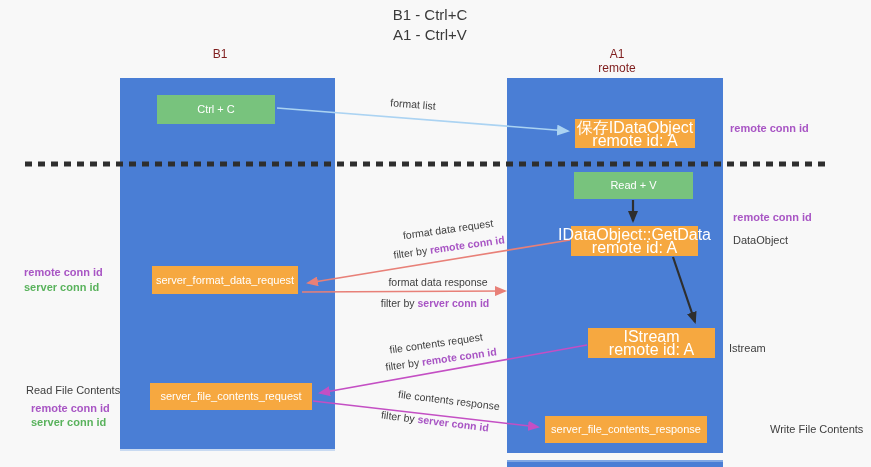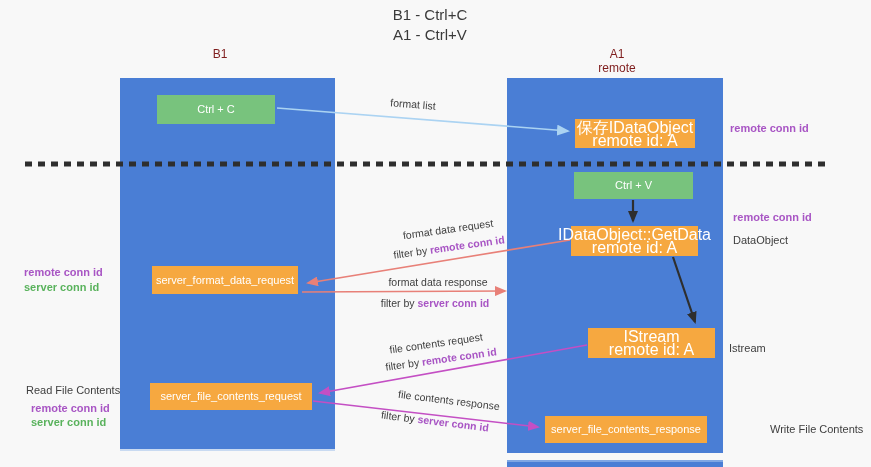--- a/index.html
+++ b/index.html
@@ -78,21 +78,21 @@
   </svg>
 
   <div class="abs node green" style="left:157px;top:95px;width:118px;height:29px;">
     <span>Ctrl + C</span>
   </div>
   <div class="abs node orange" style="left:575px;top:119px;width:120px;height:29px;">
     <span class="l2">保存IDataObject</span>
     <span class="l2">remote id: A</span>
   </div>
   <div class="abs node green" style="left:574px;top:172px;width:119px;height:27px;">
-    <span>Ctrl + V</span>
+    <span>Read + V</span>
   </div>
   <div class="abs node orange" style="left:571px;top:226px;width:127px;height:30px;">
     <span class="l2">IDataObject::GetData</span>
     <span class="l2">remote id: A</span>
   </div>
   <div class="abs node orange" style="left:152px;top:266px;width:146px;height:28px;">
     <span>server_format_data_request</span>
   </div>
   <div class="abs node orange" style="left:588px;top:328px;width:127px;height:30px;">
     <span class="l2">IStream</span>

